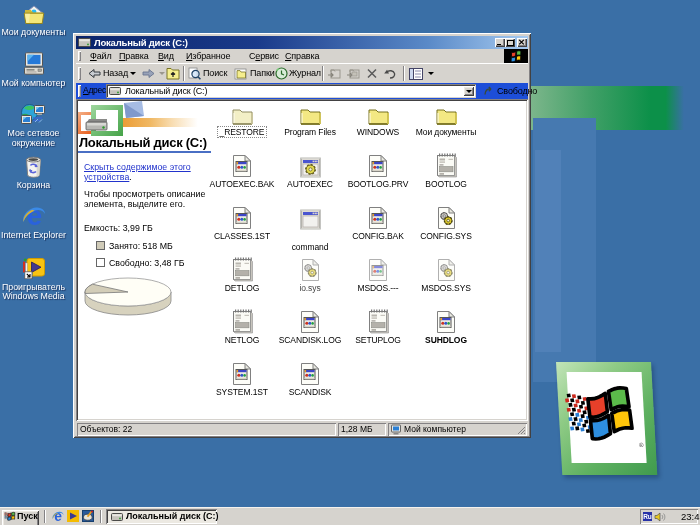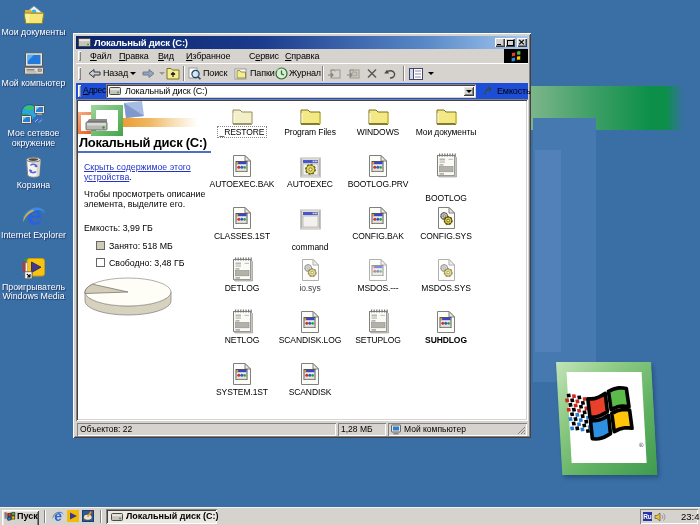--- a/index.html
+++ b/index.html
@@ -247,21 +247,21 @@
         </svg>
       </div>
       <div class="abs" style="left:19px;top:2px;font-size:9px;letter-spacing:-0.15px">Локальный диск (C:)</div>
       <div class="abs bevbtn" style="right:2px;top:2px;width:11px;height:10px">
         <div class="abs" style="left:2.5px;top:3.5px;width:0;height:0;border-left:3px solid transparent;border-right:3px solid transparent;border-top:3.5px solid #000"></div>
       </div>
     </div>
     <svg class="abs" style="left:408px;top:3px" width="11" height="10" viewBox="0 0 11 10">
       <path d="M1,8.5 C1,4 4,2.5 7,3 M7,3 L4.8,1 M7,3 L4.8,5.2" stroke="#3a4a3a" stroke-width="1.4" fill="none"></path>
     </svg>
-    <div class="abs mtxt" style="left:421px;top:2.5px">Емкость</div>
+    <div class="abs mtxt" style="left:421px;top:2.5px">Свободно</div>
   </div>
 <div class="abs" style="left:76px;top:99px;width:452px;height:322px;box-shadow:inset 1px 1px 0 #848284,inset -1px -1px 0 #fff,inset 2px 2px 0 #424142,inset -2px -2px 0 #d6d3ce;background:#fff">
     <div class="abs" style="left:2px;top:2px;right:2px;bottom:2px;overflow:hidden">
       <div class="abs" style="left:0px;top:11px;width:17px;height:22px;background:linear-gradient(135deg,#f4b088,#e85510);"></div>
       <div class="abs" style="left:3px;top:14px;width:11px;height:16px;background:#fff"></div>
       <svg class="abs" style="left:42px;top:0px" width="26" height="20" viewBox="0 0 26 20">
         <path d="M4,2 L22,0 L24,15 L6,17 Z" fill="#a6bce4"></path>
         <path d="M4,2 L24,15 L6,17 Z" fill="#8099cc"></path>
       </svg>
       <div class="abs" style="left:45px;top:17px;width:85px;height:9px;background:linear-gradient(90deg,#ec9d36 0%,#f0b863 32%,#f8ddb2 58%,rgba(255,255,255,0) 88%)"></div>
@@ -386,21 +386,21 @@
             <rect x="16.0" y="0.5" width="1.2" height="3" fill="#777"></rect>
             <rect x="18.6" y="0.5" width="1.2" height="3" fill="#777"></rect>
             <rect x="3.5" y="5.5" width="5.5" height="2" fill="#b8b5ae"></rect>
             <rect x="3.5" y="8.3" width="5.5" height="1.6" fill="#c8c5be"></rect>
             <rect x="12.5" y="5.8" width="4.5" height="1.2" fill="#c8c5be"></rect>
             <rect x="3.5" y="11.2" width="4" height="1.4" fill="#a8a5a0"></rect>
             <rect x="3.5" y="13.6" width="13.5" height="5.2" fill="#b4b1aa" stroke="#8a8a84" stroke-width="0.6"></rect>
             <rect x="3.5" y="20" width="4.5" height="1.8" fill="#b4b1aa"></rect>
           </svg>
         </div>
-        <div class="flab" style="left:412px;top:193px;color:#000;text-align:center;"><span style="">BOOTLOG</span></div>
+        <div class="flab" style="left:412px;top:179px;color:#000;text-align:center;"><span style="">BOOTLOG</span></div>
         <div style="position:absolute;left:232px;top:206px">
           <svg width="20" height="24" viewBox="0 0 20 24" style="display:block;">
             <g>
               <path d="M1.5,1.5 L13,1.5 L18.5,7 L18.5,22.5 L1.5,22.5 Z" fill="#fdfdf8" stroke="#808080" stroke-width="1"></path>
               <path d="M13,1.5 L13,7 L18.5,7 Z" fill="#e8e8e0" stroke="#808080" stroke-width="1"></path>
               <rect x="4" y="7.5" width="11" height="10" fill="#efede4" stroke="#555" stroke-width="1"></rect>
               <rect x="4.5" y="8" width="10" height="2.2" fill="#3c45c8"></rect>
               <rect x="4.5" y="8" width="1.6" height="2.2" fill="#e8a020"></rect>
               <circle cx="6.8" cy="13.2" r="1.5" fill="#cc3322"></circle>
               <circle cx="9.8" cy="13.2" r="1.5" fill="#3355cc"></circle>

